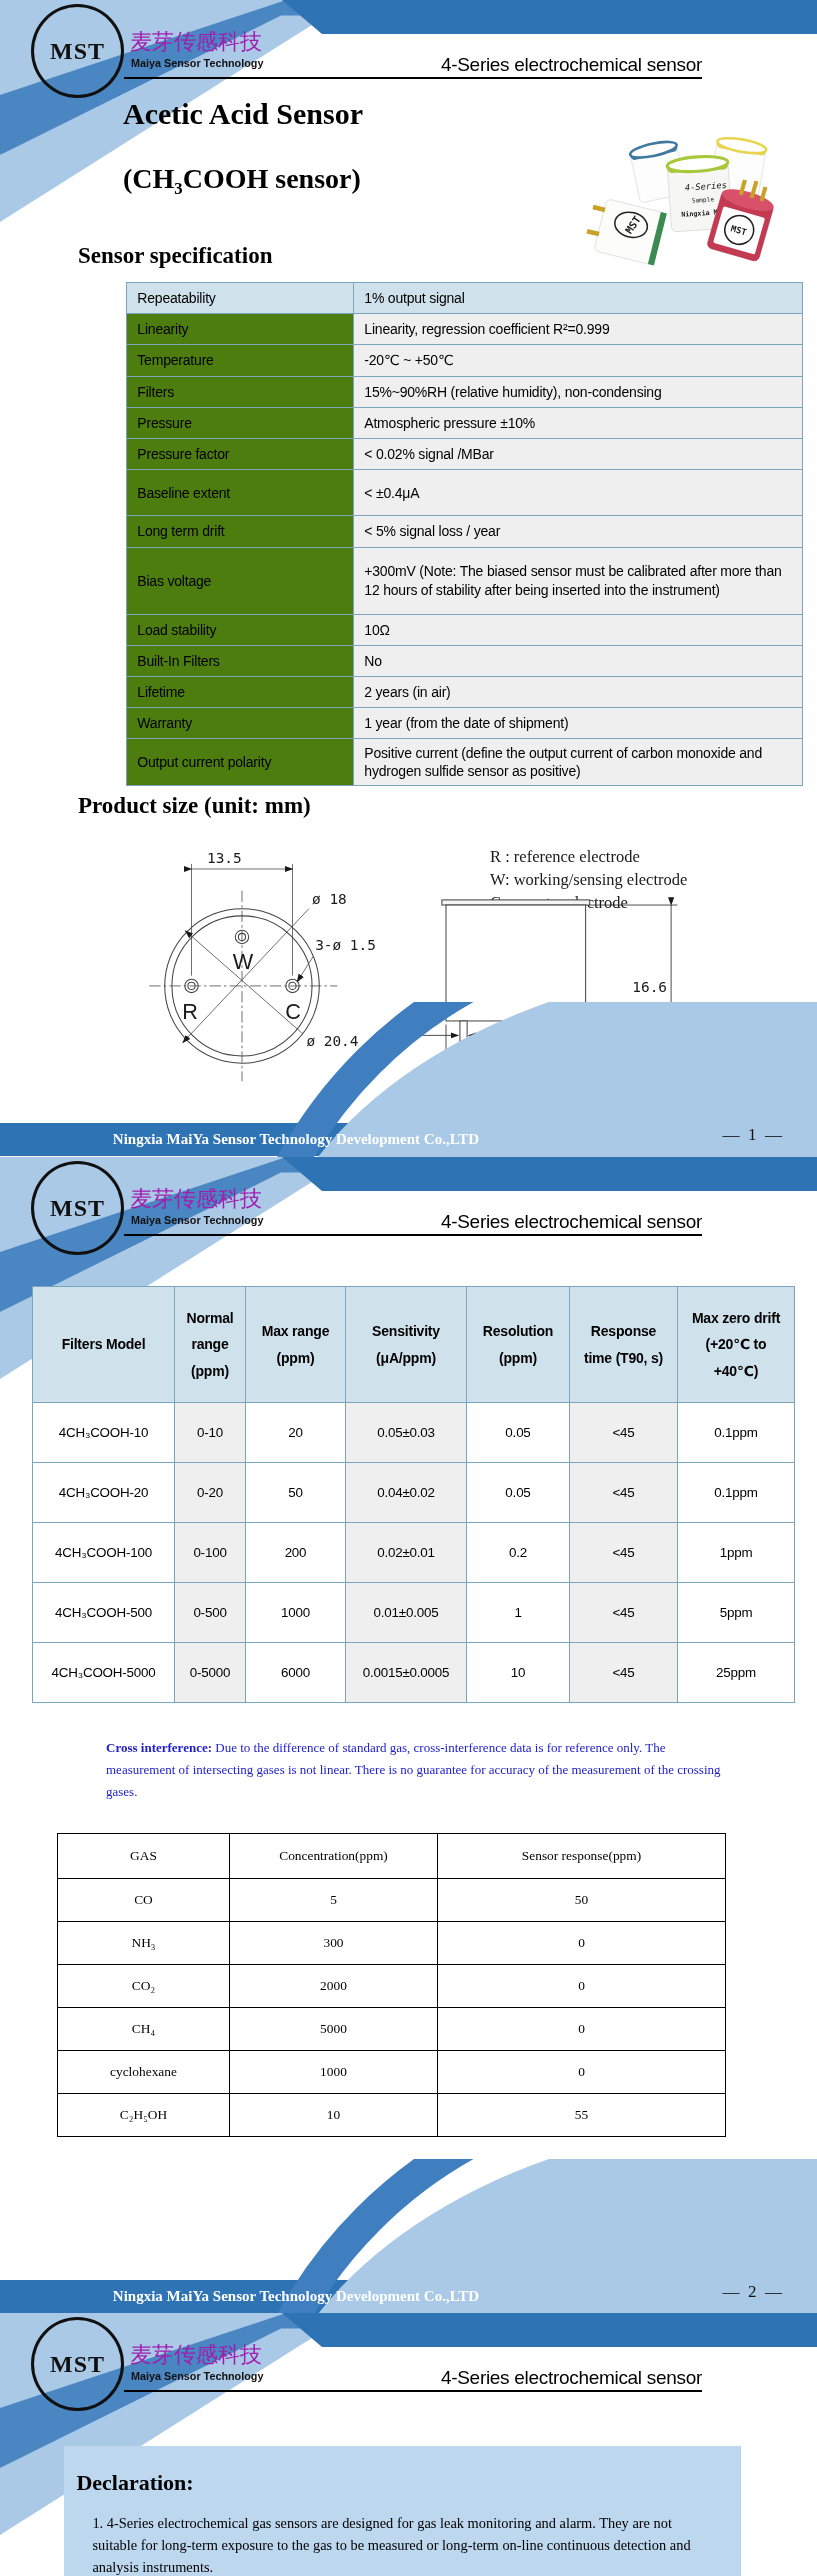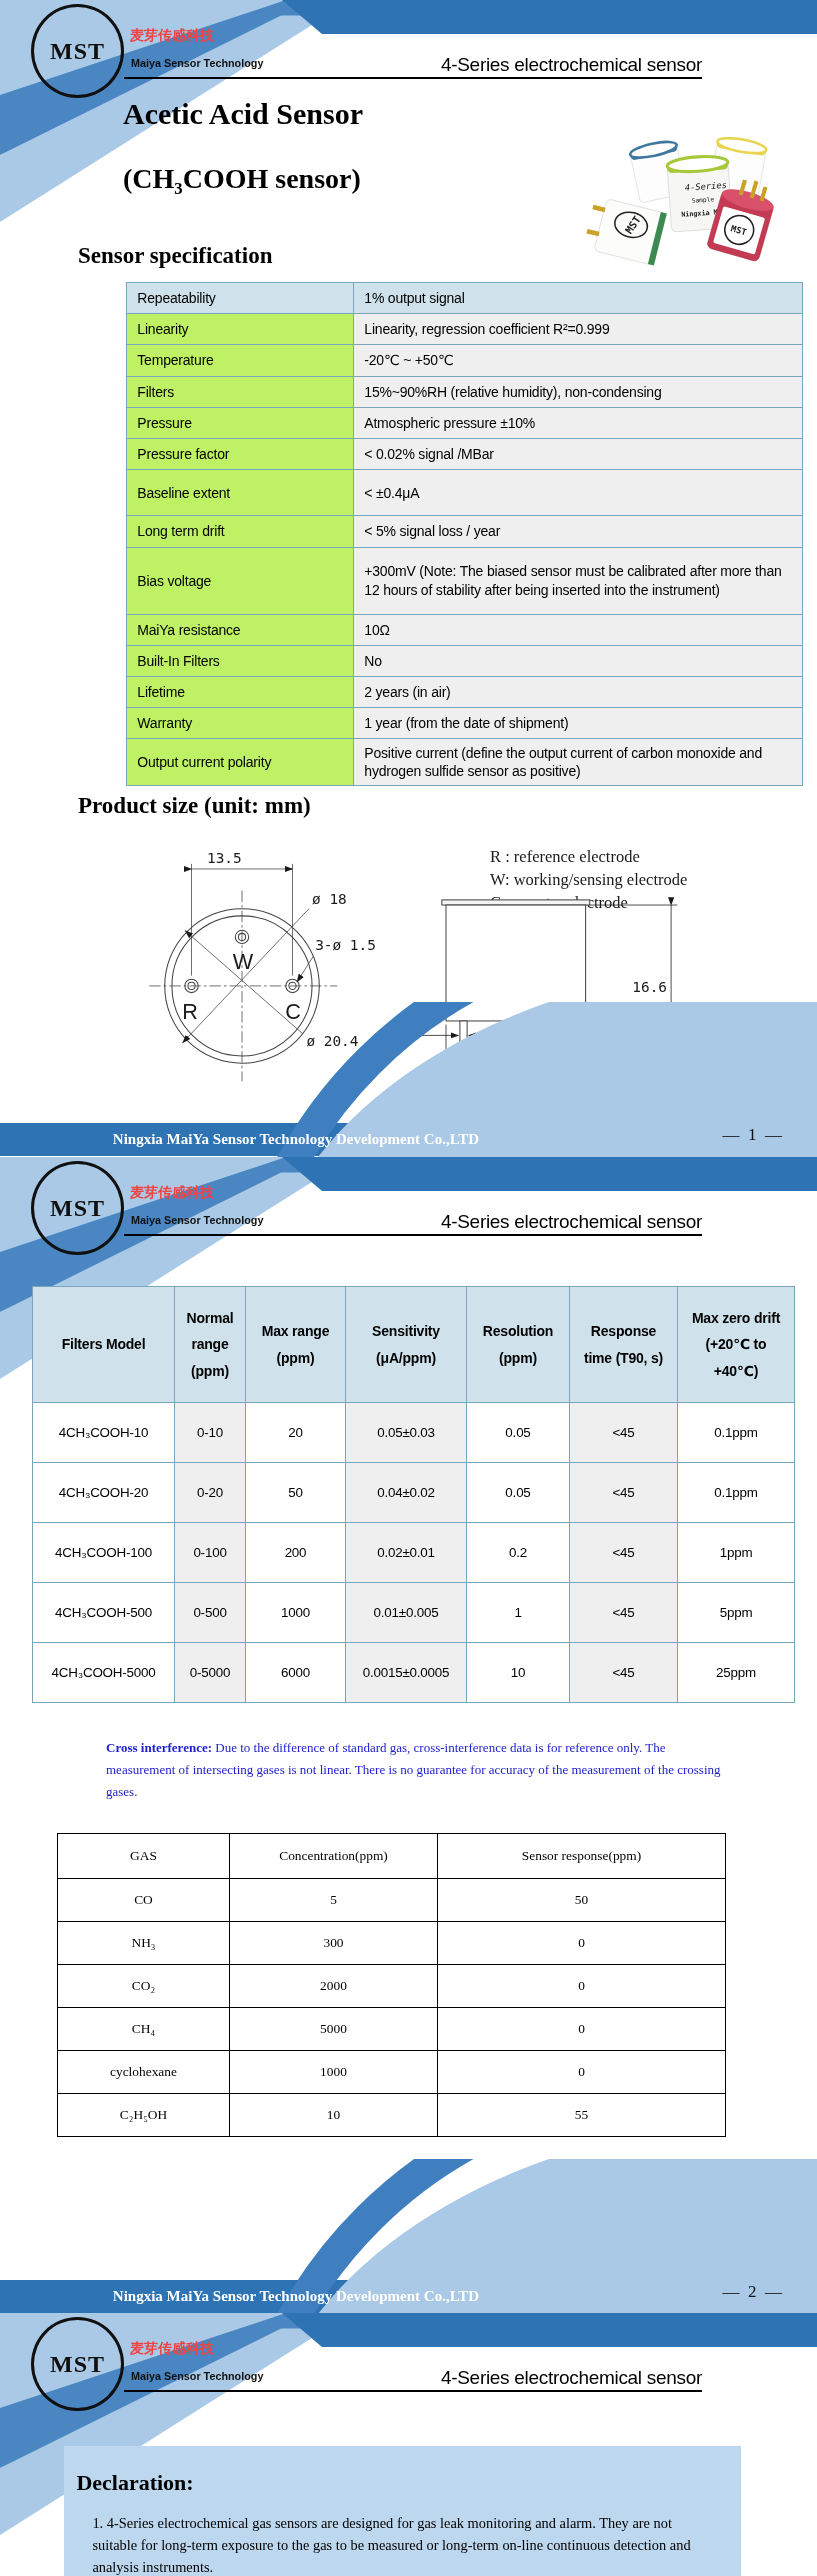--- a/index.html
+++ b/index.html
@@ -11,21 +11,21 @@
 
   
   .hdr{position:absolute;top:0;left:0;right:0;height:464px;pointer-events:none;}
   .sw{position:absolute;top:0;left:0;width:100%;height:464px;}
   .sw-lightA{background:#a9c9e6;clip-path:polygon(0 0,289px 0,0 175px);}
   .sw-mid{background:#4a86c2;clip-path:polygon(286px 0,361px 0,0 155px,0 95px);}
   .sw-lightB{background:#a9c9e6;clip-path:polygon(0 155px,281px 15.5px,327px 15.5px,0 222px);}
   .sw-dark{background:#2e73b4;height:34px;clip-path:polygon(282px 0,100% 0,100% 100%,322px 100%);}
   .logo{position:absolute;left:31px;top:4.1px;width:87px;height:88px;border:3.6px solid #101010;border-radius:50%;display:flex;align-items:center;justify-content:center;}
   .logo span{font-family:"Liberation Serif",serif;font-weight:bold;font-size:24px;letter-spacing:1px;color:#101010;}
-  .brand-cn{position:absolute;left:130px;top:27px;font-size:14px;font-weight:bold;color:#ef4444;font-family:"DejaVu Sans","Liberation Sans",sans-serif;}
+  .brand-cn{position:absolute;left:130px;top:27px;font-size:22px;font-weight:normal;color:#a21caf;font-family:"DejaVu Sans","Liberation Sans",sans-serif;}
   .brand-en{position:absolute;left:131px;top:57px;font-size:10.8px;font-weight:bold;color:#111;}
   .hdr-series{position:absolute;right:116px;top:54px;font-size:19px;color:#000;letter-spacing:-0.3px;}
   .hdr-rule{position:absolute;left:124px;top:77px;width:578px;height:2.1px;background:#000;}
 
   
   .ftr{position:absolute;left:0;bottom:0;width:100%;height:155px;overflow:hidden;}
   .ftr-band{position:absolute;left:0;right:0;bottom:1px;height:33px;background:#2e73b4;}
   .ftr-dome{position:absolute;right:-216px;bottom:-289px;width:773px;height:464px;background:#a9c9e6;border-radius:50%;transform:rotate(-16deg);}
   .ftr-arc{position:absolute;right:-330px;bottom:-685px;width:927px;height:927px;border-radius:50%;border:32px solid #3f7fc0;box-sizing:border-box;background:transparent;}
   .ftr-company{position:absolute;left:82px;bottom:9.3px;width:428px;text-align:center;color:#fff;font-family:"Liberation Serif",serif;font-weight:bold;font-size:15px;z-index:4;}
@@ -33,21 +33,21 @@
 
   
   .title1{position:absolute;left:123px;top:97px;font-family:"Liberation Serif",serif;font-weight:bold;font-size:30px;color:#000;}
   .title2{position:absolute;left:123px;top:163px;font-family:"Liberation Serif","DejaVu Serif",serif;font-weight:bold;font-size:28px;color:#000;}
   .photo{position:absolute;left:584px;top:132px;width:192px;height:166px;}
   .sec-h{position:absolute;font-family:"Liberation Serif",serif;font-weight:bold;font-size:23px;color:#000;}
   .spec-h{left:78px;top:243px;}
   .size-h{left:78px;top:793px;}
   table{border-spacing:0;}
   .spec{border-collapse:collapse;position:absolute;left:90px;top:282px;table-layout:fixed;width:677px;border:1.5px solid #7aa6bd;margin-left:36px;}
-  .spec td{border:1px solid #7aa6bd;font:14px/1.3 "Liberation Sans","DejaVu Sans",sans-serif;letter-spacing:-0.2px;padding:2.1px 8.2px 2.1px 10.3px;color:#000;height:26px;vertical-align:middle;background:#bef264;}
+  .spec td{border:1px solid #7aa6bd;font:14px/1.3 "Liberation Sans","DejaVu Sans",sans-serif;letter-spacing:-0.2px;padding:2.1px 8.2px 2.1px 10.3px;color:#000;height:26px;vertical-align:middle;background:#4d7c0f;}
   .spec td:last-child{background:#efefef;}
   .spec tr.hd td,.spec tr.hd td:last-child{background:#cfe1eb;}
   .spec tr.rh86 td{height:41px;}
   .spec tr.rh127 td{height:62px;}
   .legend{position:absolute;left:490px;top:845px;font-family:"Liberation Serif",serif;font-size:16.5px;line-height:23px;color:#1a1a1a;}
   .diagram{position:absolute;left:72px;top:839px;}
 
   
   .model{border-collapse:collapse;position:absolute;left:32px;top:129px;table-layout:fixed;width:761px;border:1.5px solid #7aa6bd;}
   .model th,.model td{border:1px solid #7aa6bd;text-align:center;vertical-align:middle;font-family:"Liberation Sans","DejaVu Sans",sans-serif;letter-spacing:-0.2px;color:#000;background:#fff;}
@@ -167,21 +167,21 @@
         </tr>
     <tr>
           <td>Long term drift</td>
           <td>&lt; 5% signal loss / year</td>
         </tr>
     <tr class="rh127">
           <td>Bias voltage</td>
           <td>+300mV (Note: The biased sensor must be calibrated after more than 12 hours of stability after being inserted into the instrument)</td>
         </tr>
     <tr>
-          <td>MaiYa resistance</td>
+          <td>Load stability</td>
           <td>10Ω</td>
         </tr>
     <tr>
           <td>Built-In Filters</td>
           <td>No</td>
         </tr>
     <tr>
           <td>Lifetime</td>
           <td>2 years (in air)</td>
         </tr>

